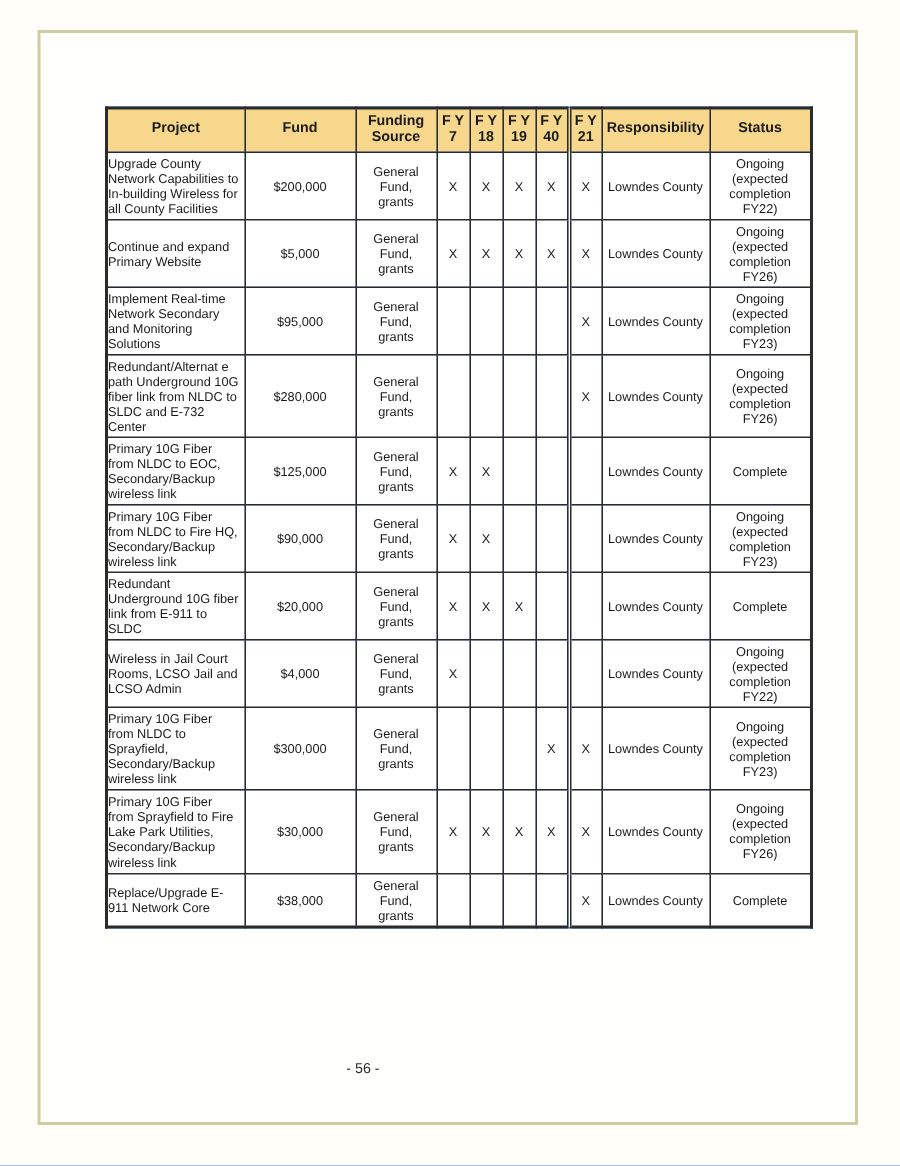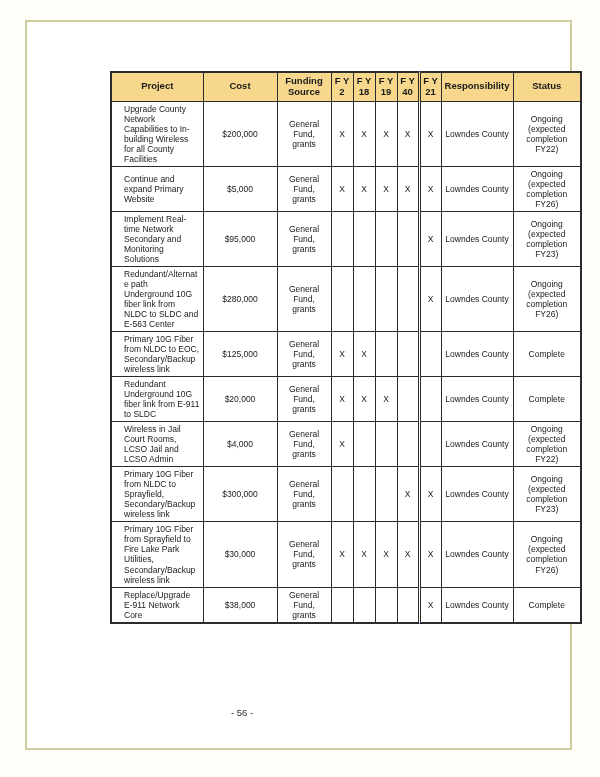--- a/index.html
+++ b/index.html
@@ -26,21 +26,20 @@
     background: #fffffd;
   }
   table.projects {
     position: absolute;
     left: 70px;
     top: 71px;
     width: 470px;
     border-collapse: collapse;
     table-layout: fixed;
     background: #3b82f6;
-    margin-left: 40px;
   }
   table.projects, table.projects th, table.projects td {
     border: 1px solid #2b2b2b;
   }
   table.projects {
     border: 2px solid #2b2b2b;
   }
   table.projects th {
     background: var(--header-bg, #f6d78b);
     font-weight: bold;
@@ -57,21 +56,21 @@
     line-height: 1.18;
     padding: 2px 3px;
     text-align: center;
     vertical-align: middle;
     overflow-wrap: break-word;
     word-wrap: break-word;
     background: #ffffff;
   }
   table.projects td.col-project {
     text-align: left;
-    padding-left: 12px;
+    padding-left: 0;
   }
   
   table.projects th:nth-child(8),
   table.projects td:nth-child(8) {
     border-left: 3px double #2b2b2b;
   }
   .footer {
     position: absolute;
     top: 707px;
     left: 0;
@@ -95,23 +94,23 @@
       <col style="width: 22px;">
       <col style="width: 22px;">
       <col style="width: 22px;">
       <col style="width: 22px;">
       <col style="width: 72px;">
       <col style="width: 68px;">
     </colgroup>
   <thead>
     <tr>
         <th>Project</th>
-        <th>Cost</th>
+        <th>Fund</th>
         <th>Funding Source</th>
-        <th>F Y 2</th>
+        <th>F Y 7</th>
         <th>F Y 18</th>
         <th>F Y 19</th>
         <th>F Y 40</th>
         <th>F Y 21</th>
         <th>Responsibility</th>
         <th>Status</th>
       </tr>
   </thead>
   <tbody>
       <tr>
@@ -144,21 +143,21 @@
         <td class="col-funding">General Fund, grants</td>
         <td class="col-fy17"></td>
         <td class="col-fy18"></td>
         <td class="col-fy19"></td>
         <td class="col-fy20"></td>
         <td class="col-fy21">X</td>
         <td class="col-responsibility">Lowndes County</td>
         <td class="col-status">Ongoing (expected completion FY23)</td>
       </tr>
       <tr>
-        <td class="col-project">Redundant/Alternat e path Underground 10G fiber link from NLDC to SLDC and E-563 Center</td>
+        <td class="col-project">Redundant/Alternat e path Underground 10G fiber link from NLDC to SLDC and E-732 Center</td>
         <td class="col-cost">$280,000</td>
         <td class="col-funding">General Fund, grants</td>
         <td class="col-fy17"></td>
         <td class="col-fy18"></td>
         <td class="col-fy19"></td>
         <td class="col-fy20"></td>
         <td class="col-fy21">X</td>
         <td class="col-responsibility">Lowndes County</td>
         <td class="col-status">Ongoing (expected completion FY26)</td>
       </tr>
@@ -168,20 +167,32 @@
         <td class="col-funding">General Fund, grants</td>
         <td class="col-fy17">X</td>
         <td class="col-fy18">X</td>
         <td class="col-fy19"></td>
         <td class="col-fy20"></td>
         <td class="col-fy21"></td>
         <td class="col-responsibility">Lowndes County</td>
         <td class="col-status">Complete</td>
       </tr>
       <tr>
+        <td class="col-project">Primary 10G Fiber from NLDC to Fire HQ, Secondary/Backup wireless link</td>
+        <td class="col-cost">$90,000</td>
+        <td class="col-funding">General Fund, grants</td>
+        <td class="col-fy17">X</td>
+        <td class="col-fy18">X</td>
+        <td class="col-fy19"></td>
+        <td class="col-fy20"></td>
+        <td class="col-fy21"></td>
+        <td class="col-responsibility">Lowndes County</td>
+        <td class="col-status">Ongoing (expected completion FY23)</td>
+      </tr>
+      <tr>
         <td class="col-project">Redundant Underground 10G fiber link from E-911 to SLDC</td>
         <td class="col-cost">$20,000</td>
         <td class="col-funding">General Fund, grants</td>
         <td class="col-fy17">X</td>
         <td class="col-fy18">X</td>
         <td class="col-fy19">X</td>
         <td class="col-fy20"></td>
         <td class="col-fy21"></td>
         <td class="col-responsibility">Lowndes County</td>
         <td class="col-status">Complete</td>

